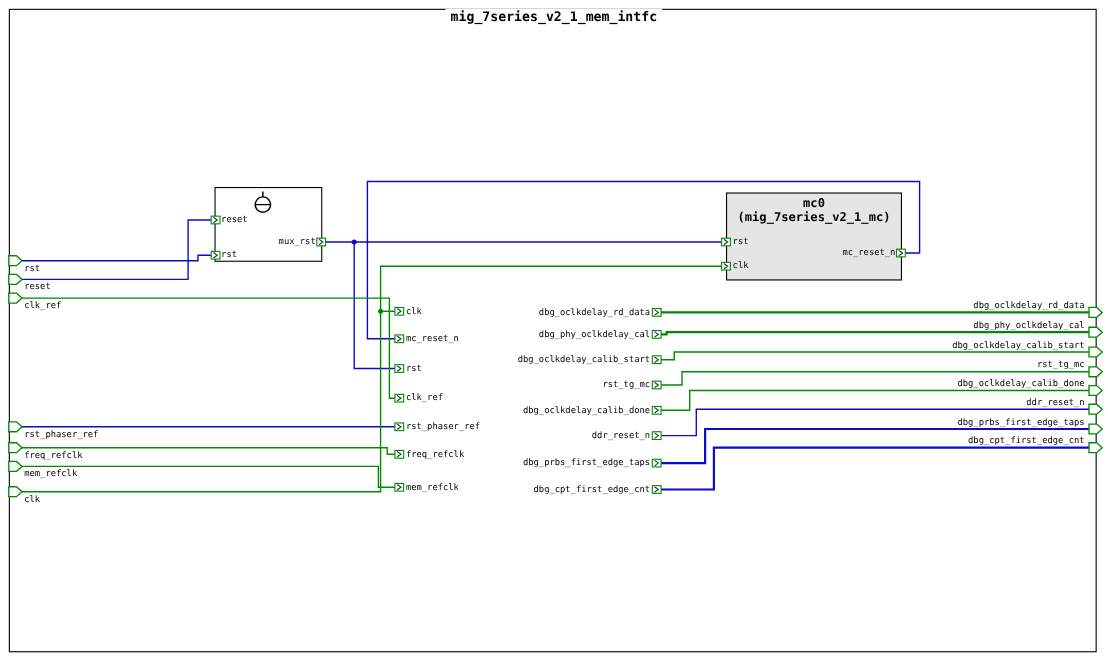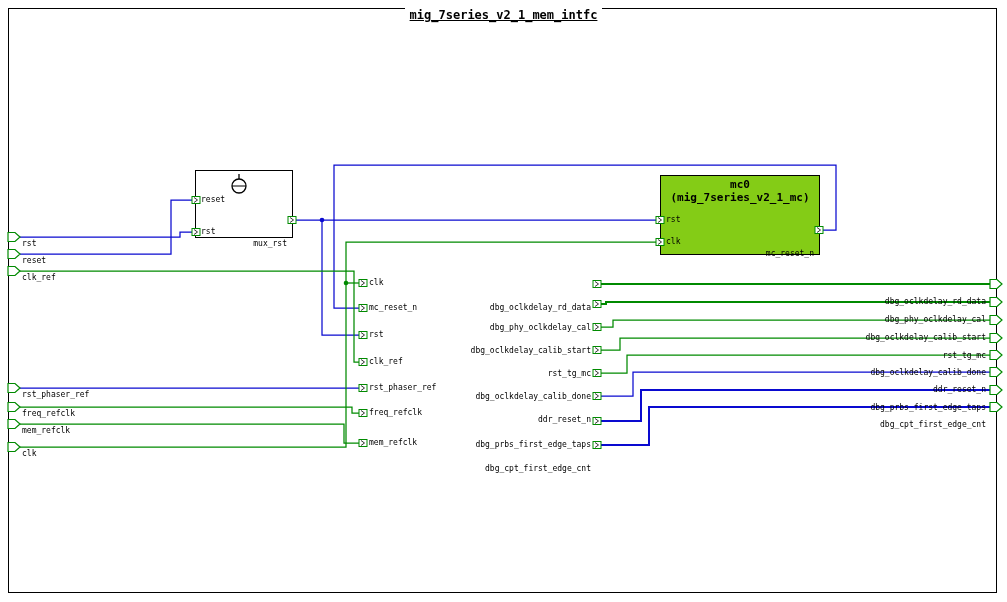--- a/index.html
+++ b/index.html
@@ -2,46 +2,46 @@
 <html><head>
 <meta charset="utf-8">
 <style>
   html,body{margin:0;padding:0;background:#fff;}
   .canvas{
     position:relative;width:1007px;height:602px;background:#ffffff;
     font-family:"DejaVu Sans Mono","Liberation Mono",monospace;overflow:hidden;color:#000;
   }
   .frame{position:absolute;left:8px;top:8px;width:989px;height:585px;border:1px solid #000;box-sizing:border-box;}
   .title{position:absolute;top:9px;left:0;width:100%;text-align:center;font-weight:bold;font-size:12px;line-height:13px;}
-  .title span{background:#fff;padding:0 5px;text-decoration:underline;}
+  .title span{background:#fff;padding:0 5px;}
   .block{position:absolute;border:1px solid #000;box-sizing:border-box;}
   .block.white{background:#ffffff;}
   .btitle{position:absolute;left:0;right:0;top:2px;text-align:center;font-weight:bold;font-size:11px;line-height:13px;}
   .lbl{position:absolute;font-size:8px;line-height:9px;white-space:pre;}
-  .lbl.r{text-align:right;margin-top:24px;}
+  .lbl.r{text-align:right;}
   svg.netlayer{position:absolute;left:0;top:0;pointer-events:none;}
 </style>
 </head>
 <body>
 
 <div class="canvas">
   <div class="frame"></div>
   <div class="title">
     <span>mig_7series_v2_1_mem_intfc</span>
   </div>
 
   <div class="block white" style="left:195px;top:170px;width:98px;height:68px;">
     <svg width="24" height="26" style="position:absolute;left:31px;top:1px;">
       <circle cx="12" cy="14" r="7" fill="#fff" stroke="#000" stroke-width="1.3"></circle>
       <line x1="12" y1="2" x2="12" y2="7" stroke="#000" stroke-width="1.3"></line>
       <line x1="5" y1="14" x2="19" y2="14" stroke="#000" stroke-width="1"></line>
     </svg>
   </div>
 
-  <div class="block yellow" style="left: 660px; top: 175px; width: 160px; height: 80px; background: #84cc16;">
+  <div class="block yellow" style="left: 660px; top: 175px; width: 160px; height: 80px; background: #e5e5e5;">
     <div class="btitle">
       <span>mc0</span><br>
       <span>(mig_7series_v2_1_mc)</span>
     </div>
   </div>
 
 
   <svg id="net-layer" class="netlayer" width="1007" height="602" viewBox="0 0 1007 602">
       <polyline points="20,254 171,254 171,200 196,200" fill="none" stroke="#0a0ad0" stroke-width="1.25"></polyline>
       <polyline points="20,237 180,237 180,232 196,232" fill="none" stroke="#0a0ad0" stroke-width="1.25"></polyline>

